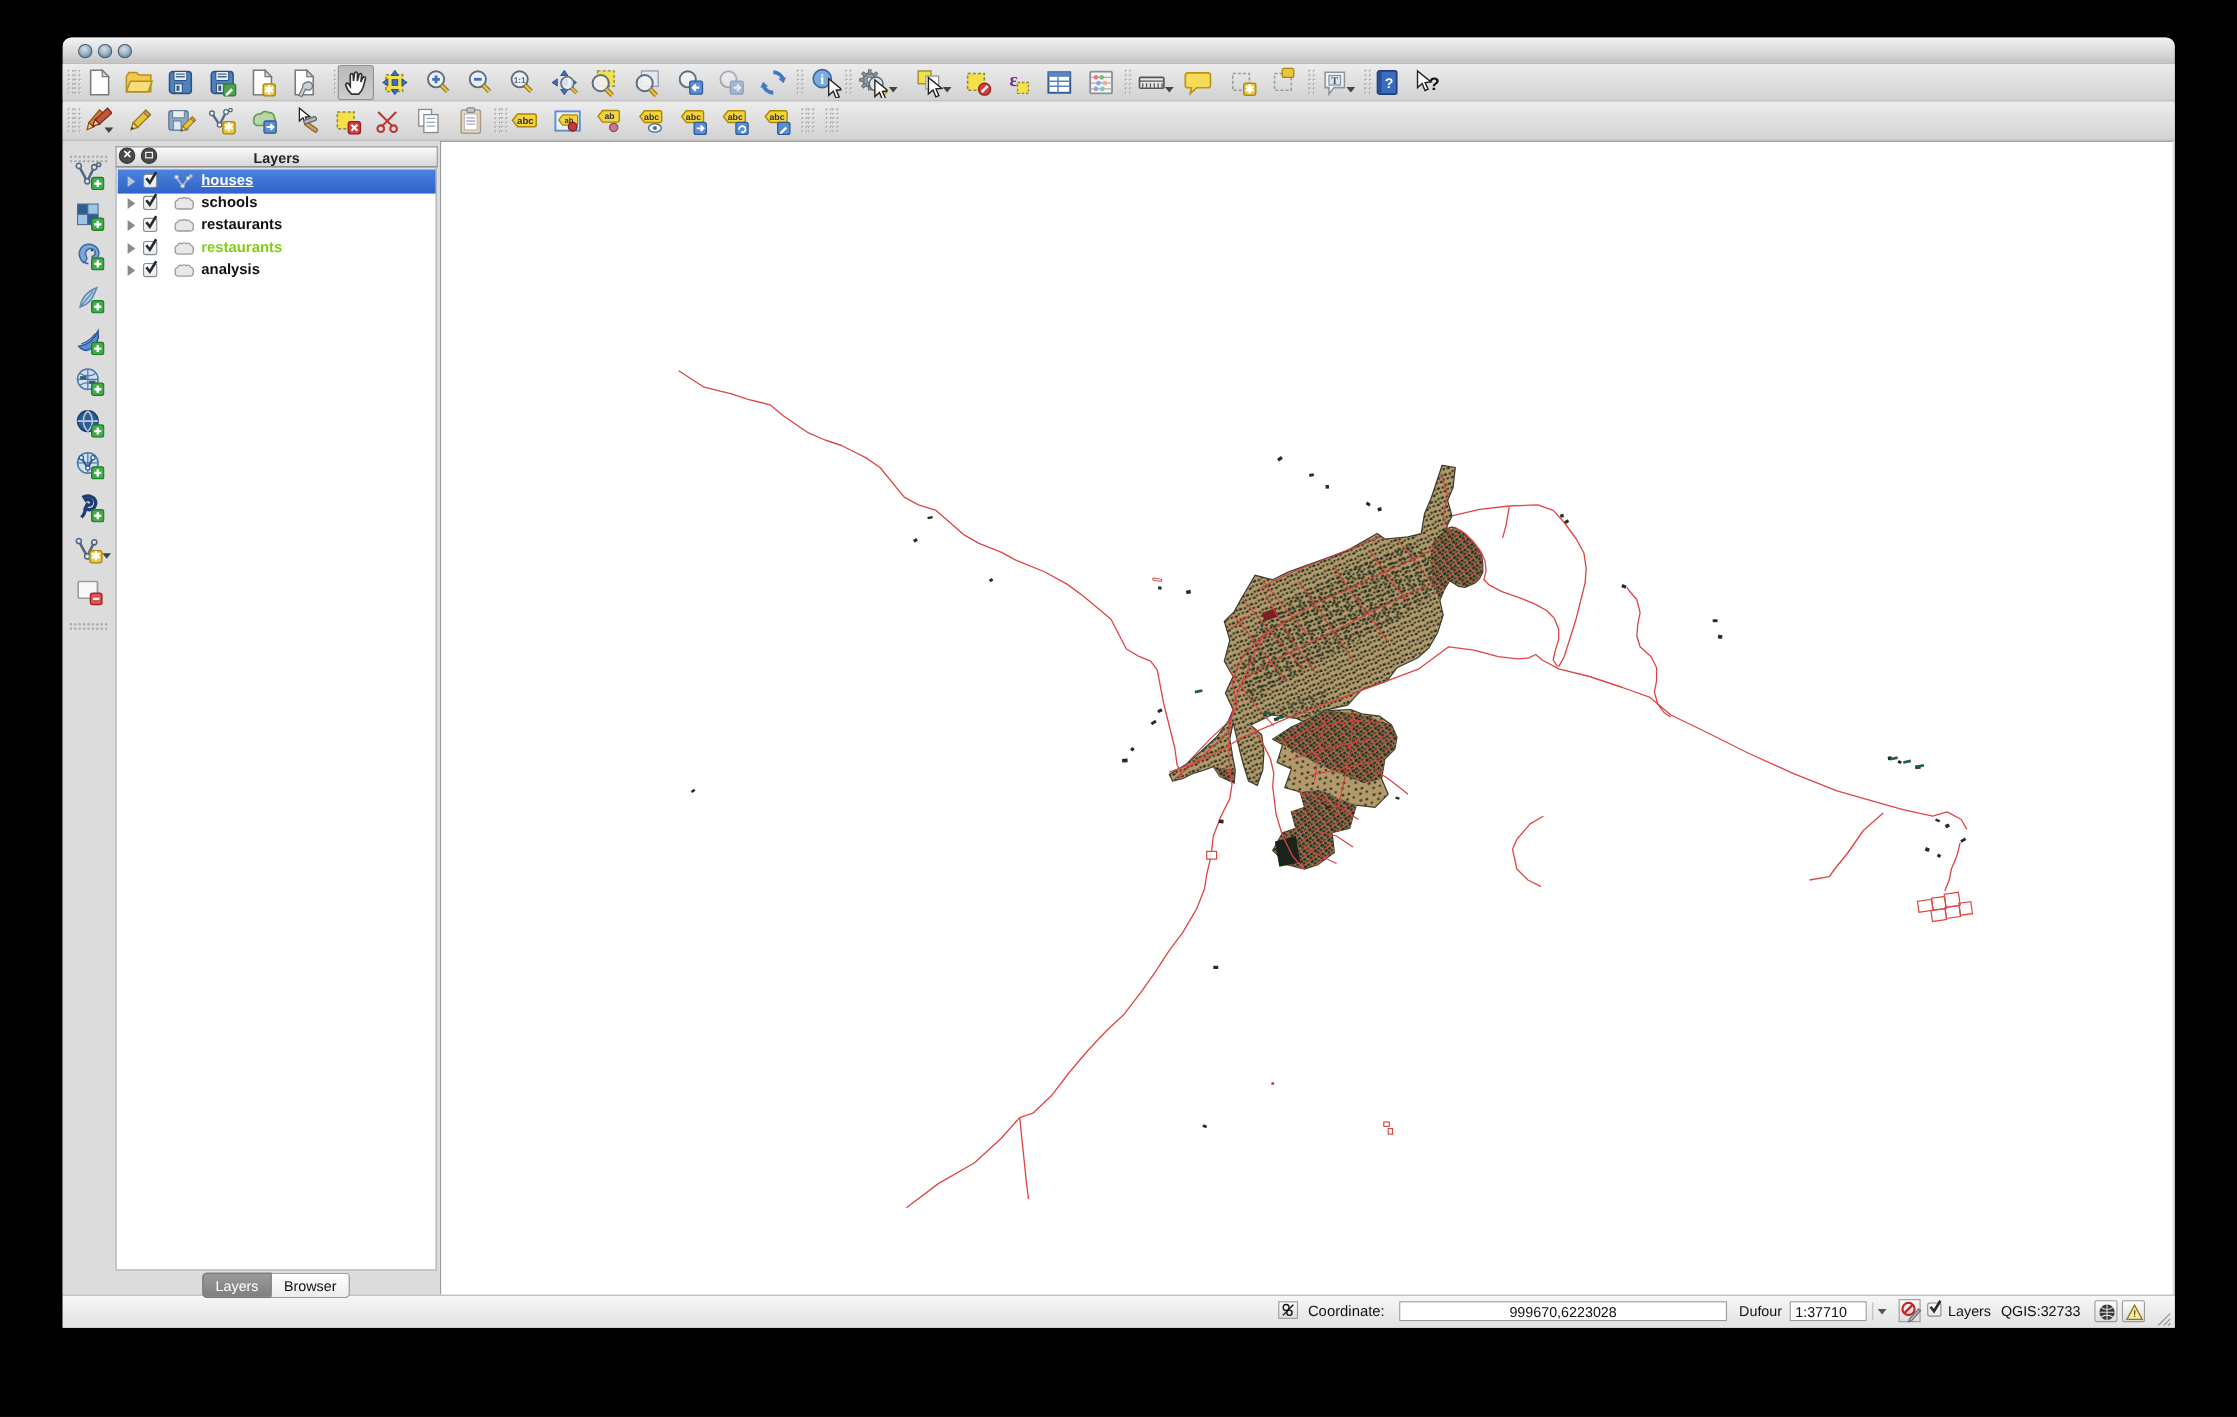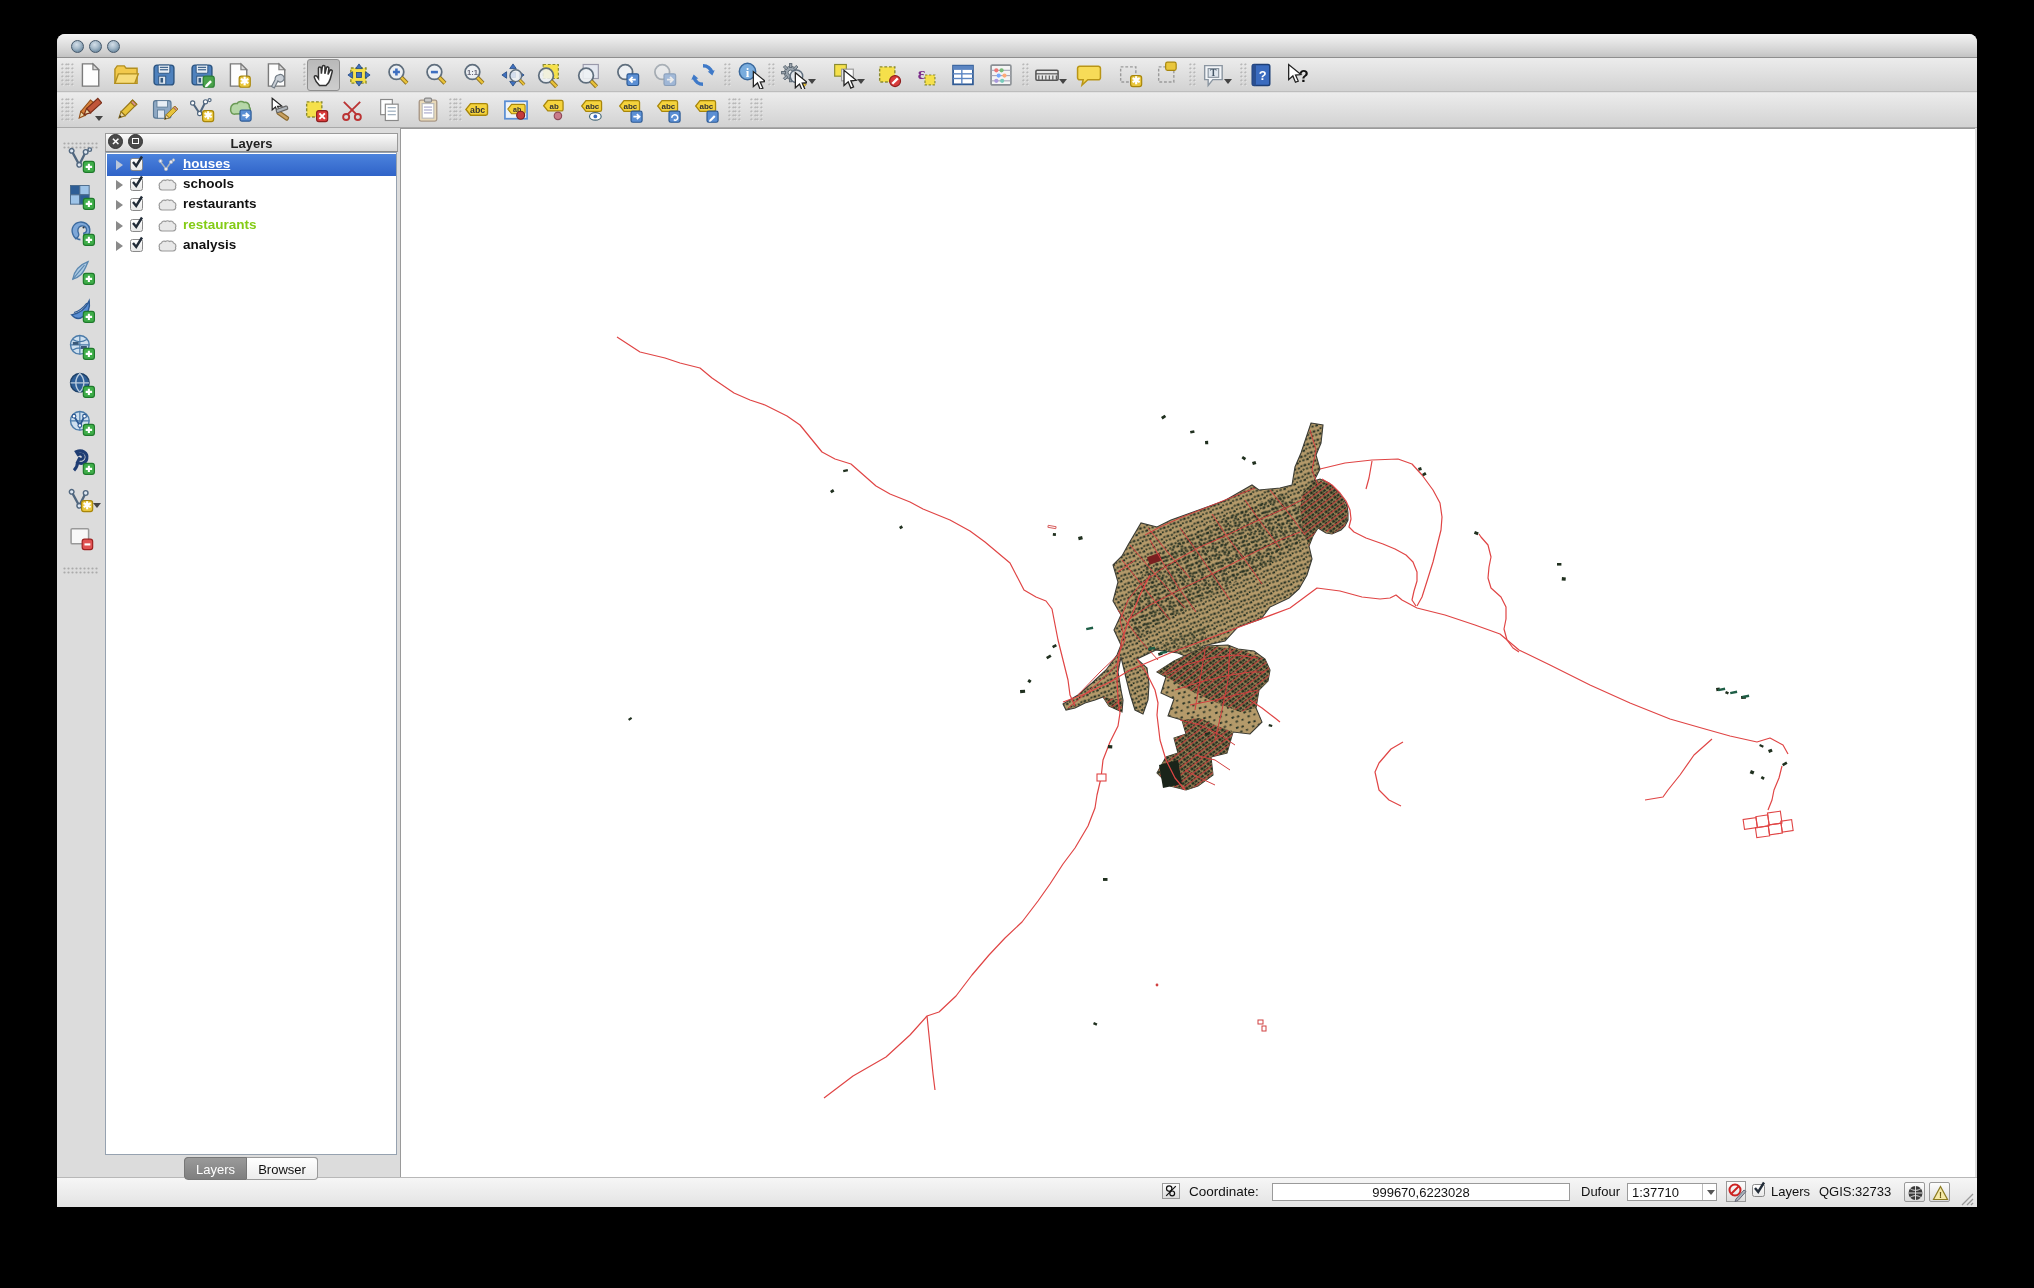--- a/index.html
+++ b/index.html
@@ -1335,21 +1335,21 @@
 <div style="position:absolute;left:1162px;top:1183px;width:18px;height:16px;background:linear-gradient(#fdfdfd,#dcdcdc);border:1px solid #9a9a9a"><svg width="18" height="16" viewBox="0 0 18 16" style="">
         <g transform="translate(2,1) scale(0.6)">
           <circle cx="7" cy="6" r="4.5" fill="none" stroke="#111" stroke-width="2"></circle>
           <circle cx="12" cy="14" r="4" fill="none" stroke="#111" stroke-width="2"></circle>
           <line x1="2" y1="18" x2="18" y2="2" stroke="#111" stroke-width="2"></line>
         </g>
       </svg></div>
     <div class="st" style="left:1189px;top:1184px;font-size:13.5px">Coordinate:</div>
     <div style="position:absolute;left:1272px;top:1183px;width:298px;height:18px;background:#fff;border:1px solid #9a9a9a;font-size:13px;text-align:center;line-height:18px;color:#111">999670,6223028</div>
     <div class="st" style="left:1581px;top:1184px">Dufour</div>
-    <div style="position:absolute;left:1627px;top:1183px;width:90px;height:18px;background:#fff;border:1px solid #9a9a9a;font-size:13px;line-height:18px;color:#111;padding-left:4px">1:37710</div>
+    <div style="position:absolute;left:1627px;top:1183px;width:70px;height:18px;background:#fff;border:1px solid #9a9a9a;font-size:13px;line-height:18px;color:#111;padding-left:4px">1:37710</div>
     <div style="position:absolute;left:1702px;top:1184px;width:16px;height:16px;border-left:1px solid #bbb">
       <div style="position:absolute;left:4px;top:6px;width:0;height:0;border-left:4px solid transparent;border-right:4px solid transparent;border-top:5px solid #555"></div>
     </div>
     <div style="position:absolute;left:1726px;top:1181px;width:20px;height:21px;background:linear-gradient(#fdfdfd,#dcdcdc);border:1px solid #9a9a9a"><svg width="20" height="21" viewBox="0 0 20 21" style="">
         <circle cx="8" cy="8" r="5.5" fill="none" stroke="#c22" stroke-width="2"></circle>
         <line x1="4.5" y1="11.5" x2="11.5" y2="4.5" stroke="#c22" stroke-width="2"></line>
         <path d="M9 17 l8-9 2 1.5 -8 9 -3 1z" fill="#aab3bc" stroke="#667"></path>
       </svg></div>
     <div style="position:absolute;left:1752px;top:1184px;width:13px;height:13px;background:linear-gradient(#fff,#e8e8e8);border:1px solid #8a8a8a;border-radius:2.5px"></div>
     <div style="position:absolute;left:1751px;top:1180px"><svg width="18" height="18" viewBox="0 0 18 18" style="">

